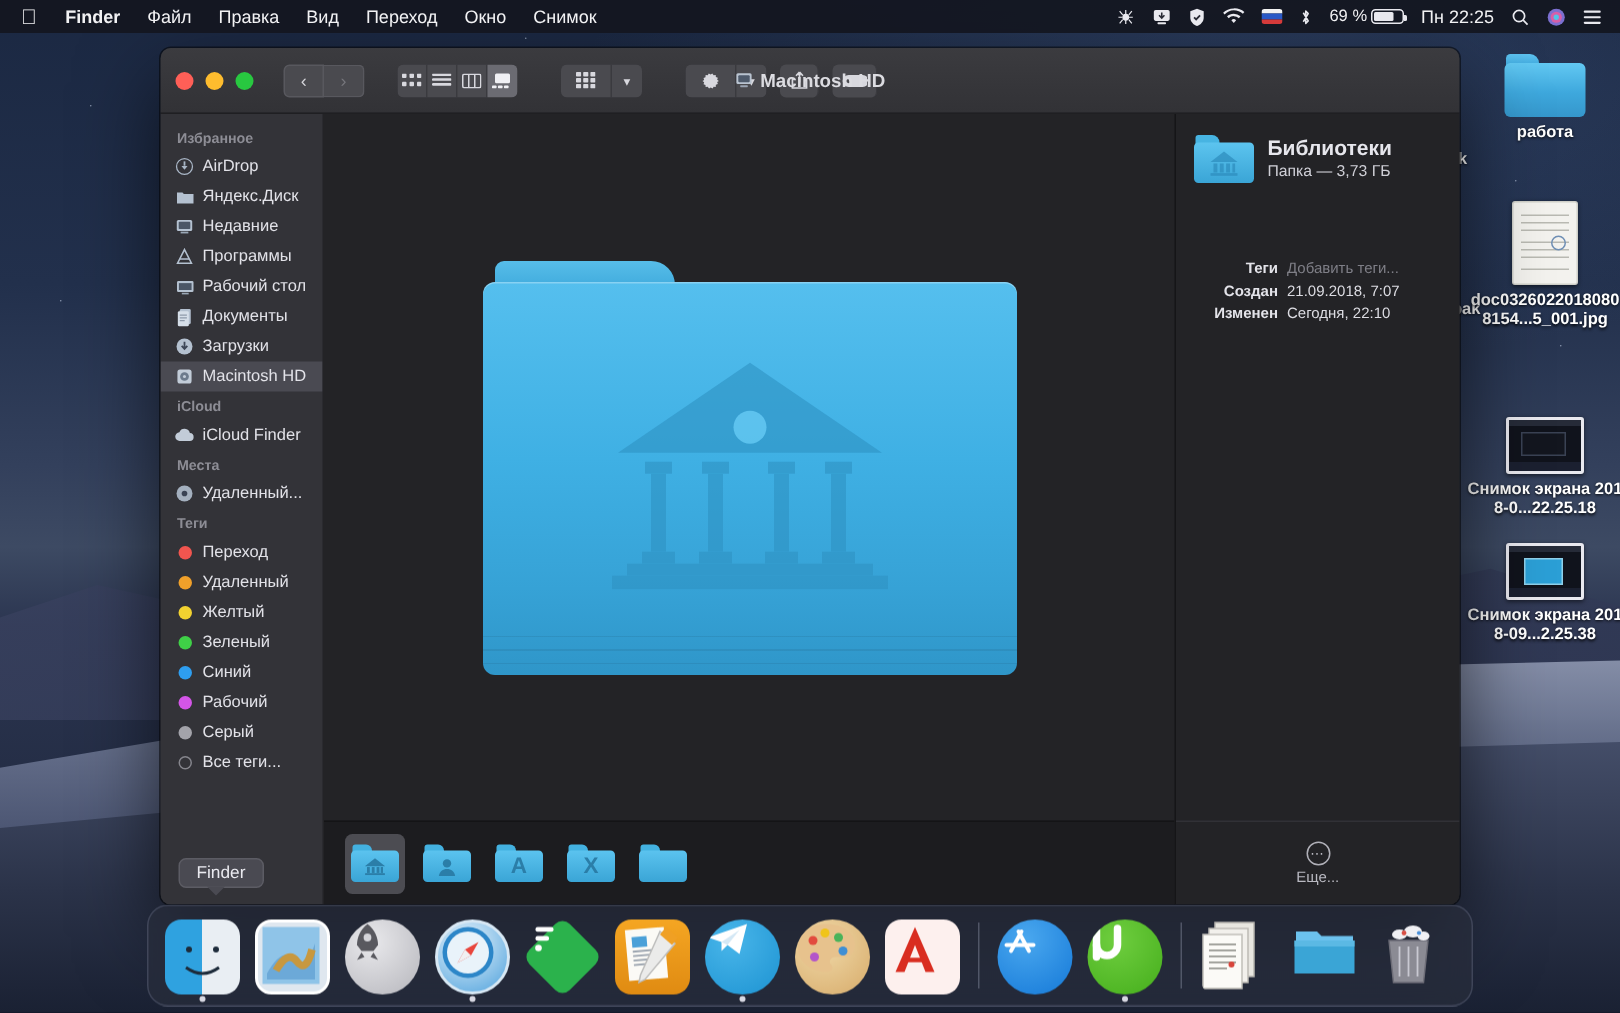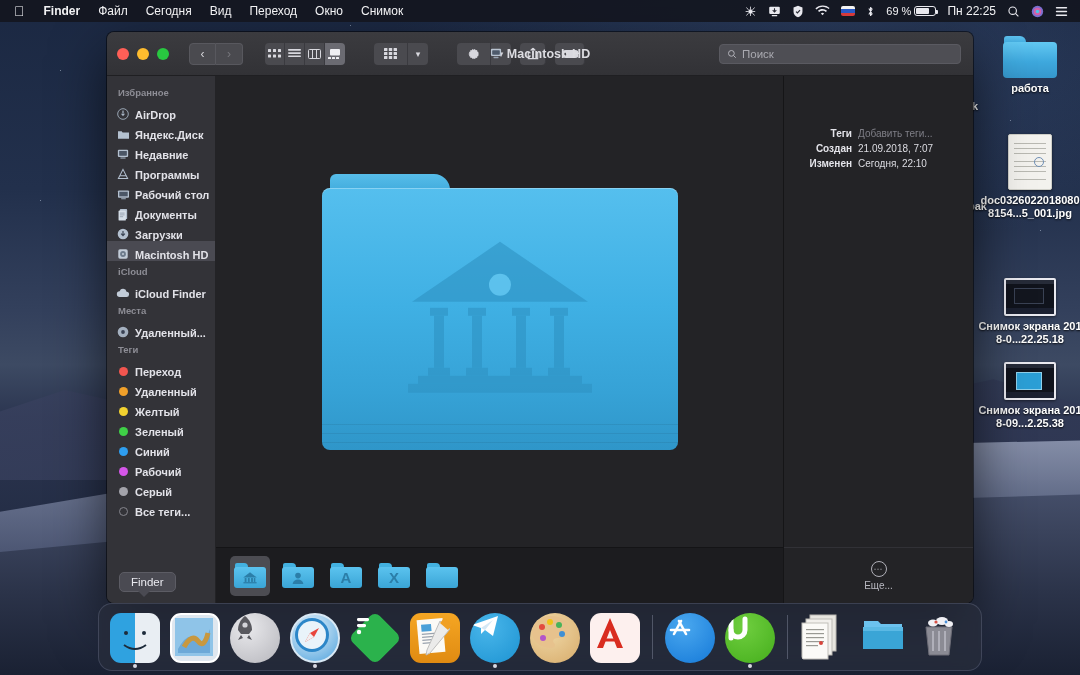--- a/index.html
+++ b/index.html
@@ -149,22 +149,22 @@
 
   
   .sidebar {
     width: 109px; background: #333338; border-right: 1px solid #232326;
     padding-top: 6px; overflow: hidden; flex: none; position: relative;
   }
   .sb-head {
     color: #8d8d95; font-size: 9.5px; font-weight: bold; padding: 5px 9px 3px 11px;
   }
   .sb-item {
-    display: flex; align-items: flex-end; gap: 5px; height: 20px;
-    padding: 0 6px 0 9px; color: #e2e2e8; font-size: 11px; white-space: nowrap; font-weight: bold;
+    display: flex; align-items: center; gap: 5px; height: 20px;
+    padding: 0 6px 0 9px; color: #e2e2e8; font-size: 11px; white-space: nowrap;
   }
   .sb-item.sel { background: #4a4a52; }
   .sb-ico { width: 14px; height: 14px; flex: none; display: flex; align-items: center; justify-content: center; font-size: 11px; color: #b6c4d4; }
   .dot { width: 9px; height: 9px; border-radius: 50%; display: inline-block; }
   .dot.ring { background: transparent; border: 1.5px solid #85858c; }
   .finder-tip {
     position: absolute; left: 12px; bottom: 11px; background: #4a4a52;
     color: #eaeaf0; font-size: 11.5px; padding: 3px 11px; border-radius: 5px;
     border: 1px solid #5c5c64;
   }
@@ -294,21 +294,21 @@
       </div>
     <div class="mountains"></div>
     <div class="dune"></div>
     <div class="dune2"></div>
   </div>
 
   <div class="menubar">
     <span class="apple"></span>
     <span class="mi bold">Finder</span>
     <span class="mi">Файл</span>
-    <span class="mi">Сегодня</span>
+    <span class="mi">Правка</span>
     <span class="mi">Вид</span>
     <span class="mi">Переход</span>
     <span class="mi">Окно</span>
     <span class="mi">Снимок</span>
     <span class="spacer"></span>
     <div class="status">
       <span class="sicon">
         <svg width="13" height="13" viewBox="0 0 16 16">
             <g stroke="#e9e9ef" stroke-width="1" fill="none">
               <circle cx="8" cy="8" r="2.3" fill="#e9e9ef"></circle>
@@ -526,27 +526,20 @@
 
       <div class="win-title">
         <svg width="12" height="11" viewBox="0 0 14 13">
             <rect x="1" y="1" width="12" height="8.5" rx="1.2" fill="#b9c3d0"></rect>
             <rect x="2.5" y="2.6" width="9" height="5.4" rx=".8" fill="#4e5a6b"></rect>
             <rect x="4" y="10.4" width="6" height="1.6" rx=".5" fill="#9aa4b3"></rect>
           </svg>
         <span>Macintosh HD</span>
       </div>
 
-      <div class="searchbox">
-        <svg width="10" height="10" viewBox="0 0 16 16">
-            <circle cx="7" cy="7" r="4.6" stroke="#b2b2b9" stroke-width="1.6" fill="none"></circle>
-            <path d="M10.4 10.4L14 14" stroke="#b2b2b9" stroke-width="1.6"></path>
-          </svg>
-        <span>Поиск</span>
-      </div>
     </div>
 
     <div class="body-row">
 
       <div class="sidebar" id="sidebar">
         <div class="sb-head">Избранное</div>
           <div class="sb-item">
             <span class="sb-ico">
               <svg width="12" height="12" viewBox="0 0 14 14">
                 <circle cx="7" cy="7" r="6.2" stroke="#a9b6c6" fill="none"></circle>
@@ -773,20 +766,41 @@
             <div class="film-cell">
               <div class="sm-folder">
                 <div class="t"></div>
                 <div class="b"></div>
               </div>
             </div>
           </div>
       </div>
 
       <div class="inspector">
+        <div class="insp-top">
+          <div class="insp-ico">
+            <div class="t"></div>
+            <div class="b">
+              <svg width="22" height="18" viewBox="0 0 22 18">
+                  <g fill="#2d8cbd" opacity=".7">
+                    <path d="M11 1 L20 8 H2 Z"></path>
+                    <rect x="4" y="9" width="2.6" height="6"></rect>
+                    <rect x="8.2" y="9" width="2.6" height="6"></rect>
+                    <rect x="12.4" y="9" width="2.6" height="6"></rect>
+                    <rect x="16.6" y="9" width="1.8" height="6"></rect>
+                    <rect x="2" y="15.4" width="18" height="1.8"></rect>
+                  </g>
+                </svg>
+            </div>
+          </div>
+          <div>
+            <div class="insp-name">Библиотеки</div>
+            <div class="insp-sub">Папка — 3,73 ГБ</div>
+          </div>
+        </div>
 
         <div class="insp-meta" id="insp-meta">
             <div class="meta-row">
               <span class="meta-k">Теги</span>
               <span class="meta-v muted">Добавить теги...</span>
             </div>
             <div class="meta-row">
               <span class="meta-k">Создан</span>
               <span class="meta-v">21.09.2018, 7:07</span>
             </div>

